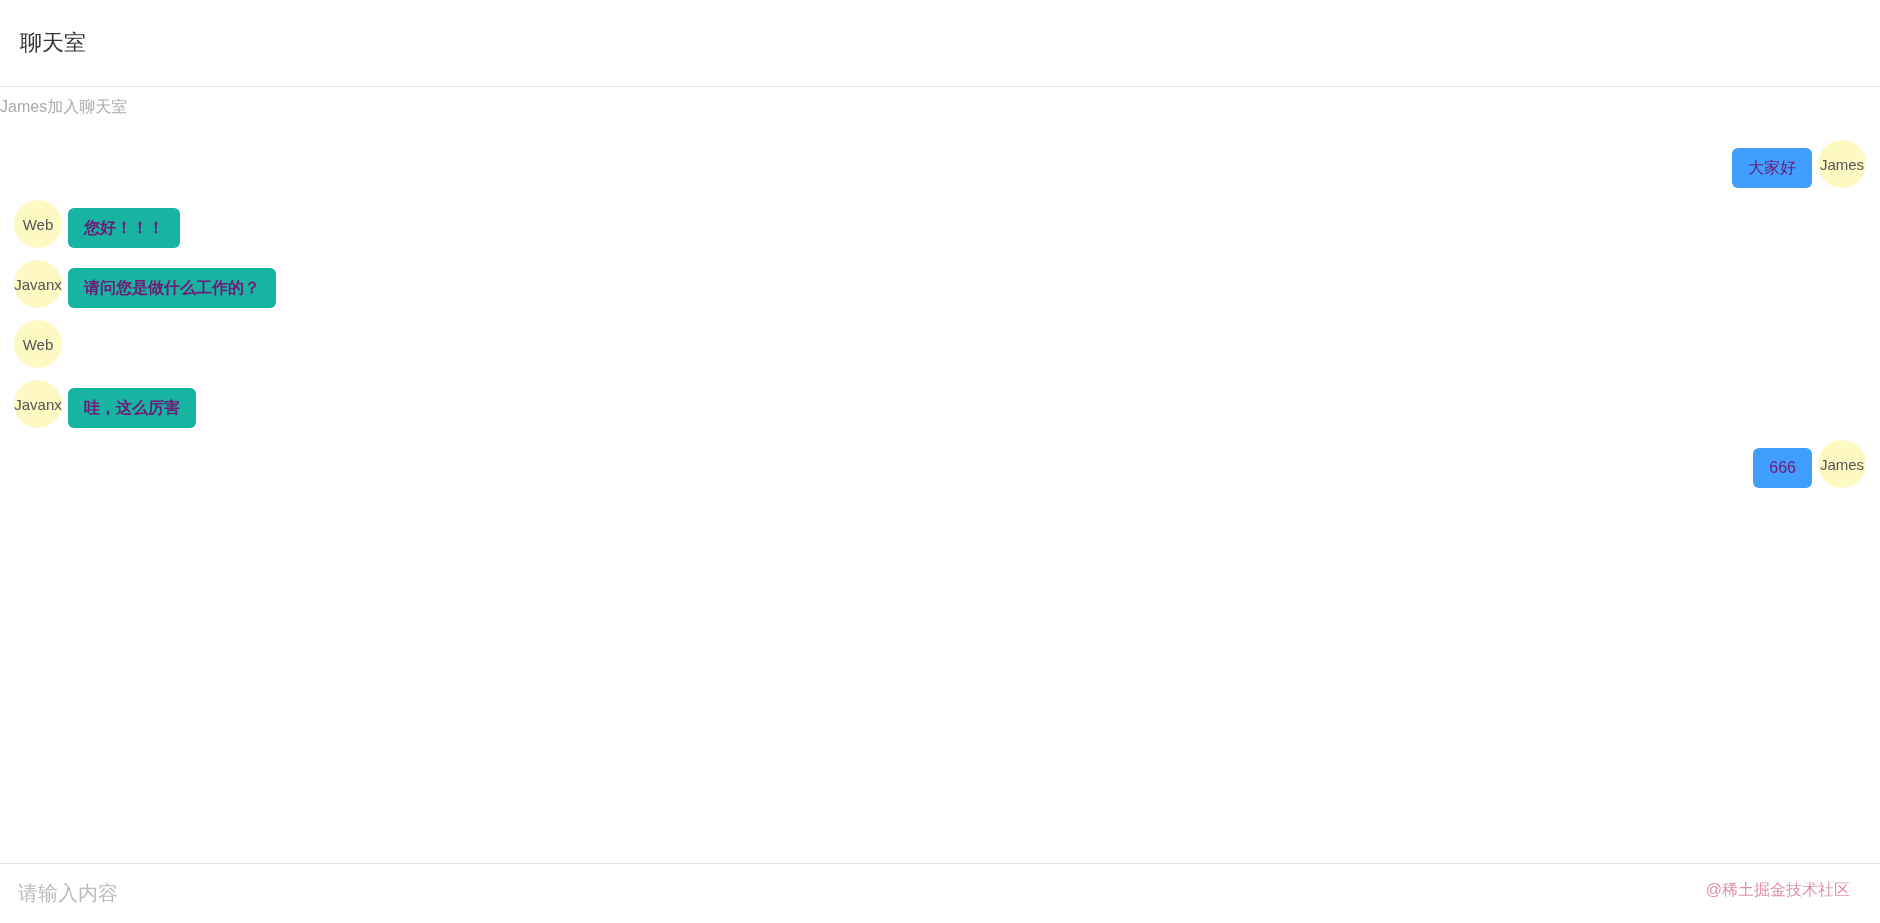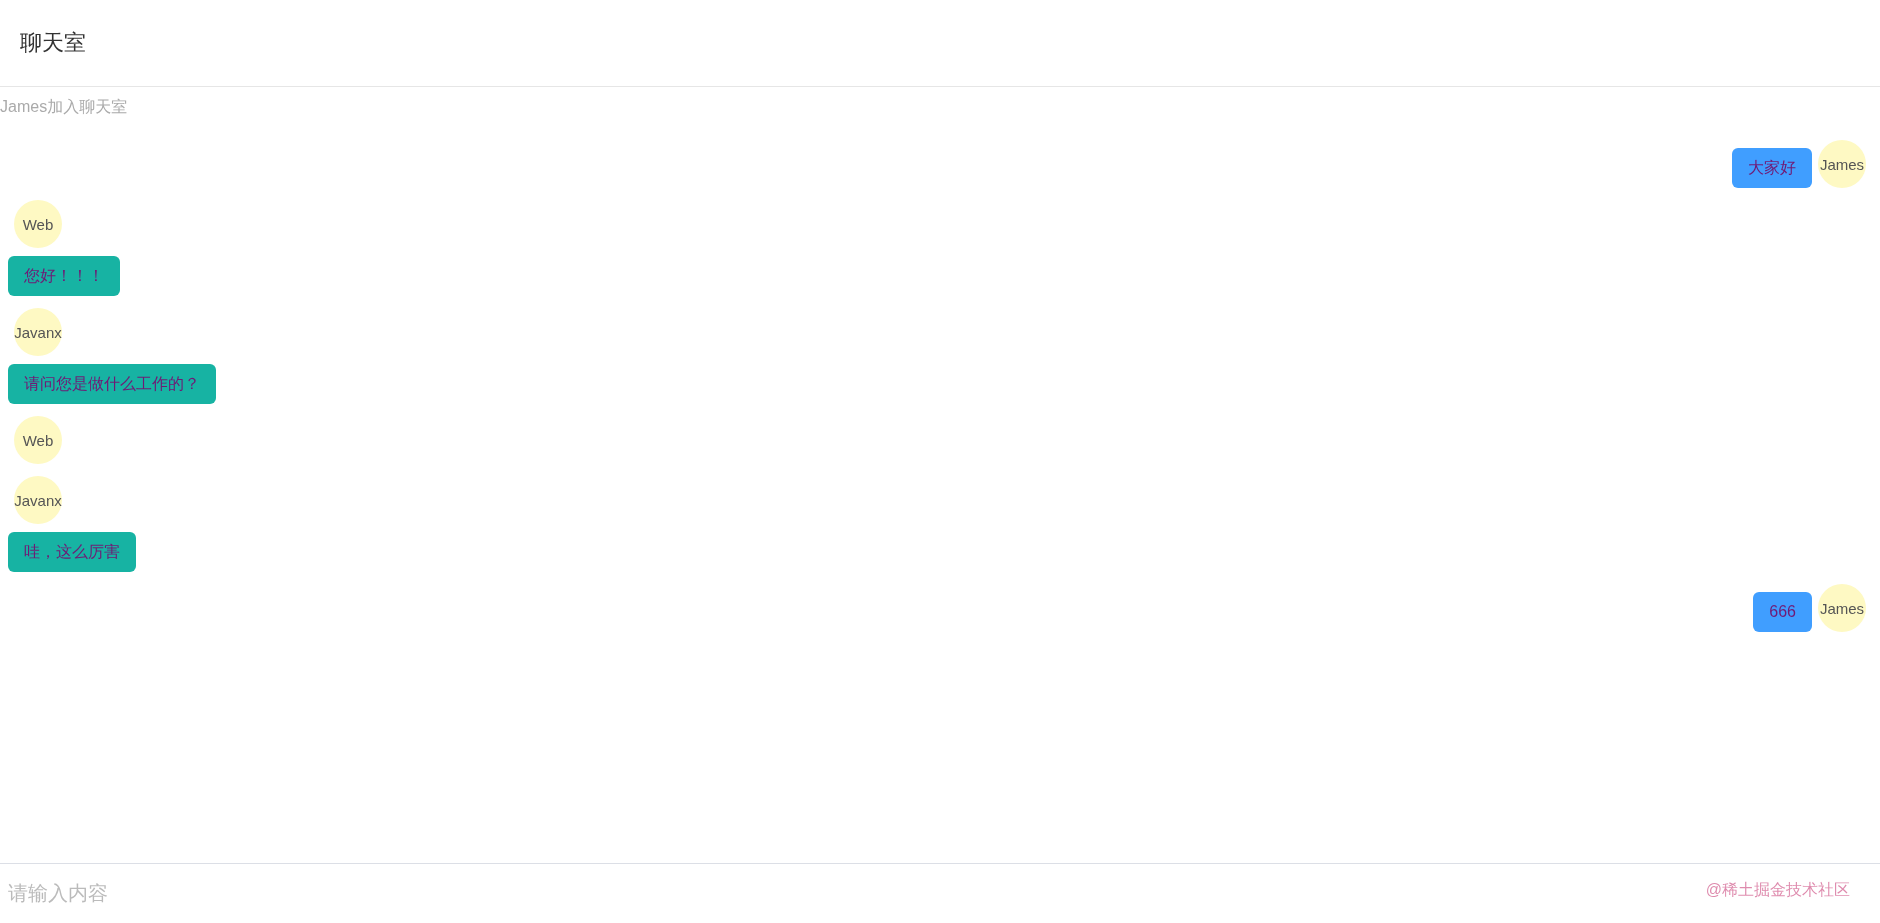--- a/index.html
+++ b/index.html
@@ -30,21 +30,20 @@
     }
     .system-msg {
       color: #aaa;
       font-size: 16px;
       padding: 10px 0;
     }
     .msg-row {
       display: flex;
       align-items: flex-start;
       margin: 12px 8px;
-      flex-direction: column;
     }
     .msg-row.self {
       flex-direction: row-reverse;
     }
     .avatar {
       width: 48px;
       height: 48px;
       border-radius: 50%;
       background: #fef9c3;
       color: #555;
@@ -59,34 +58,35 @@
       padding: 8px 16px;
       border-radius: 6px;
       color: #701a75;
       font-size: 16px;
       max-width: 60%;
       margin-top: 8px;
       line-height: 1.5;
     }
     .bubble.other {
       background: #17b3a3;
+      font-weight: bold;
     }
     .bubble.self {
       background: #409eff;
     }
     .input-bar {
       display: flex;
       border-top: 1px solid #dcdfe6;
       height: 60px;
     }
     .input-field {
       flex: 1;
       border: none;
       outline: none;
-      padding: 0 8px;
+      padding: 0 18px;
       font-size: 20px;
       color: #333;
     }
     .input-field::placeholder {
       color: #bbb;
     }
     .send-btn {
       width: 200px;
       background: #17b3a3;
       color: #fff;

